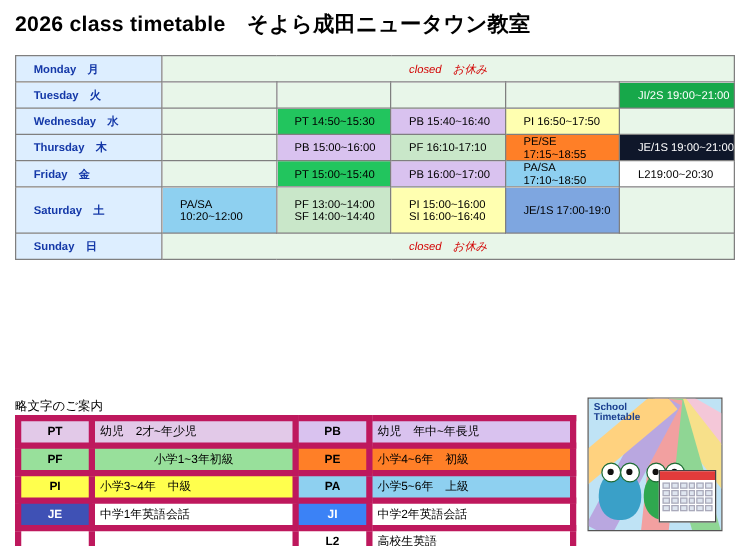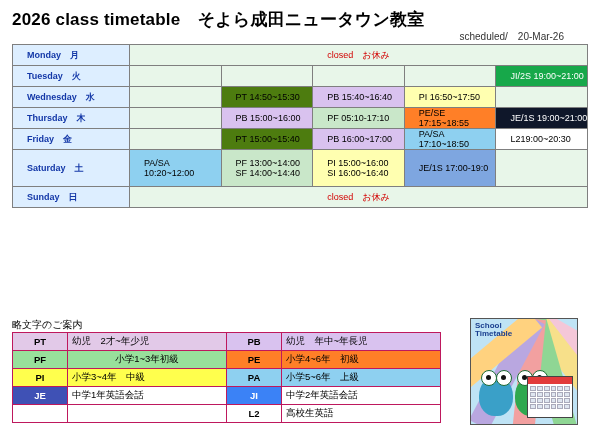--- a/index.html
+++ b/index.html
@@ -48,22 +48,22 @@
     font-size:10.5px;
     padding-left:6px;
   }
   .closed{
     text-align:center;
     color:#d20000;
     font-size:9.5px;
   }
   .l1{display:block;}
   .l2{display:block;}
-  .tt td.pale{background:#e8f6e9;}
-  .b-PT{background:#4d7c0f;}
+  .tt td.pale{background:#e8f6e9;font-style:italic;}
+  .b-PT{background:#22c55e;}
   .b-PB{background:#d9c2ef;}
   .b-PI{background:#ffffb0;}
   .b-PF{background:#c9e7c9;}
   .b-PE{background:#ff7f27;}
   .b-PA{background:#8ed0f0;}
   .b-JE{background:#0f172a;color:#fff;}
   .b-JE2{background:#7ea6e0;}
   .b-JI{background:#17a84a;color:#fff;}
   .b-blank{background:#e8f6e9;}
   .b-white{background:#ffffff;}
@@ -73,21 +73,21 @@
     position:absolute;left:12px;top:318px;
     font-size:10px;
   }
   .legend{
     position:absolute;left:12px;top:332px;
     width:420px;
     border-collapse:collapse;
     table-layout:fixed;
   }
   .legend td{
-    border:1px solid #be185d;
+    border:5px solid #be185d;
     height:17px;
     font-size:9.5px;
     padding:0 4px;
     vertical-align:middle;
     white-space:nowrap;
   }
   .code{
     width:46px;text-align:center;font-weight:bold;
   }
   .desc{width:150px;}
@@ -136,21 +136,20 @@
   .illus .cal .calhead{height:7px;background:#e23b3b;}
   .illus .cal .grid{display:grid;grid-template-columns:repeat(6,1fr);grid-auto-rows:5px;gap:1px;padding:2px;}
   .illus .cal .grid div{background:#dfe6f0;border:.5px solid #aab;}
 </style>
 </head>
 <body>
 
 <div class="page">
 
   <div class="title">2026 class timetable　そよら成田ニュータウン教室</div>
-  <div class="sched">scheduled/　20-Mar-26</div>
 
   <table class="tt">
     <tbody>
 
       <tr>
         <td class="daycell">Monday　月</td>
         <td class="closed pale" colspan="5">closed　お休み</td>
       </tr>
 
       <tr>
@@ -205,21 +204,21 @@
         <td class="daycell">Thursday　木</td>
         <td class="b-blank">
           <span class="l1"></span>
           <span class="l2"></span>
         </td>
         <td class="b-PB">
           <span class="l1">PB 15:00~16:00</span>
           <span class="l2"></span>
         </td>
         <td class="b-PF">
-          <span class="l1">PF  05:10-17:10</span>
+          <span class="l1">PF  16:10-17:10</span>
           <span class="l2"></span>
         </td>
         <td class="b-PE">
           <span class="l1">PE/SE</span>
           <span class="l2">17:15~18:55</span>
         </td>
         <td class="b-JE">
           <span class="l1">JE/1S 19:00~21:00</span>
           <span class="l2"></span>
         </td>

